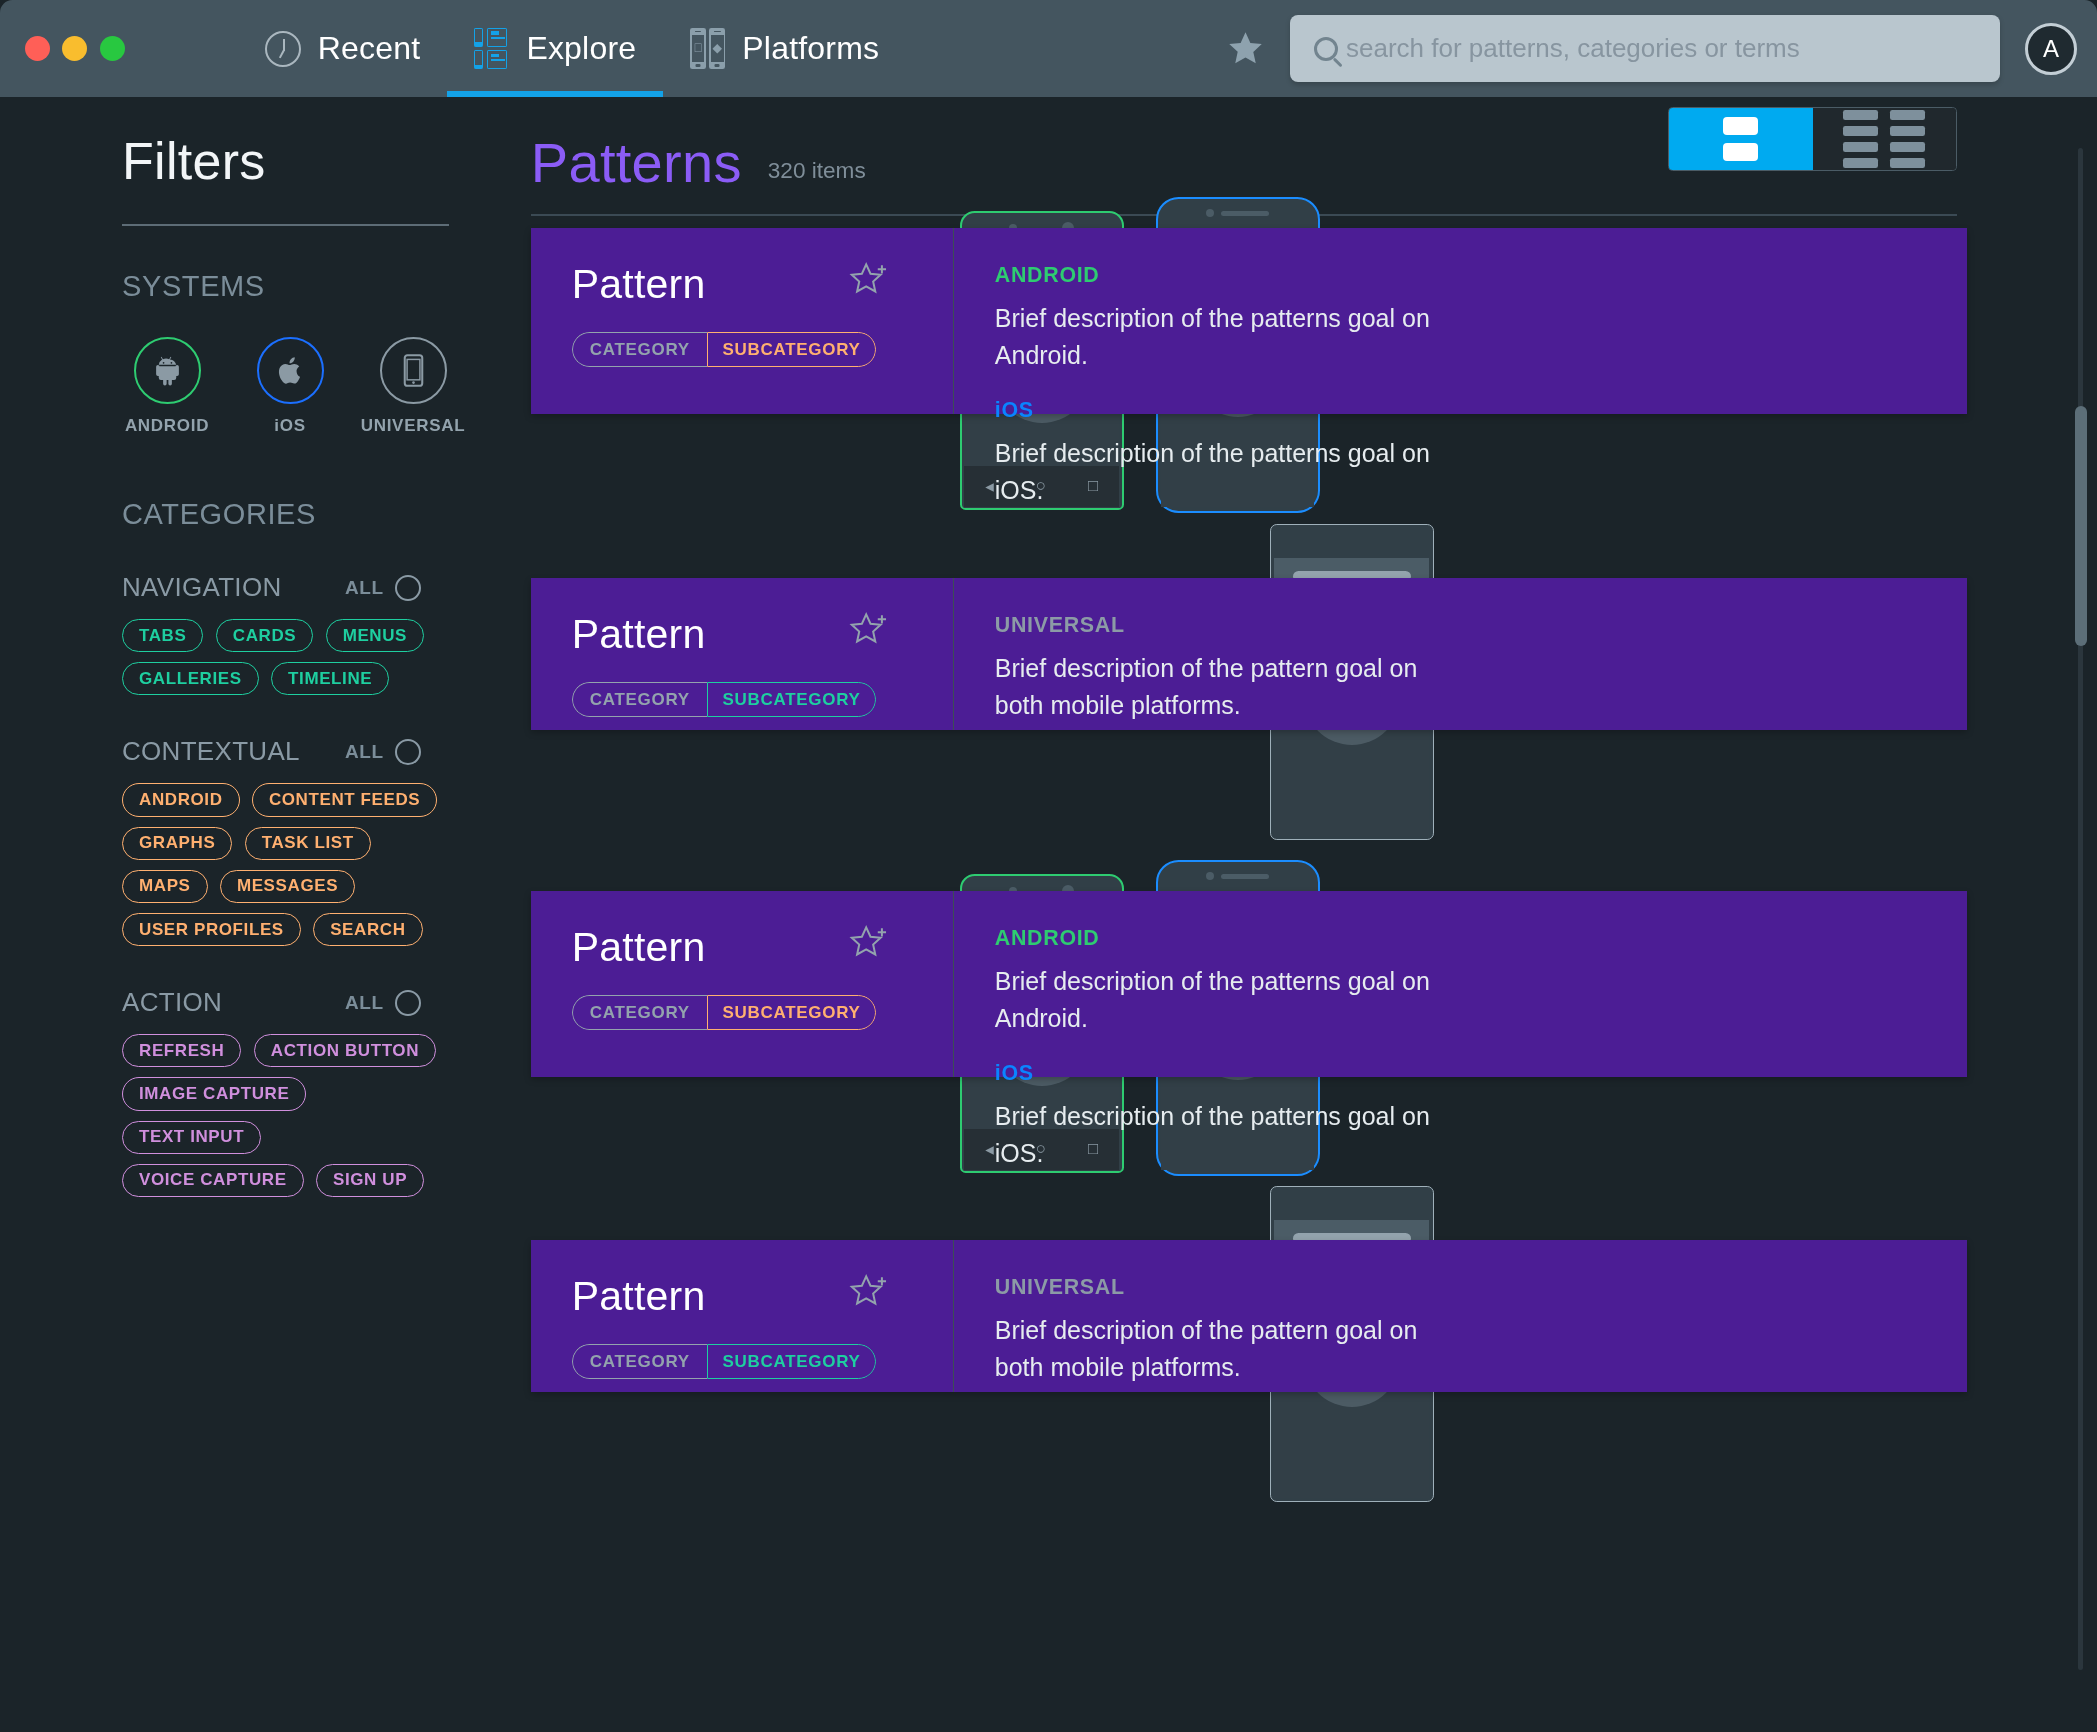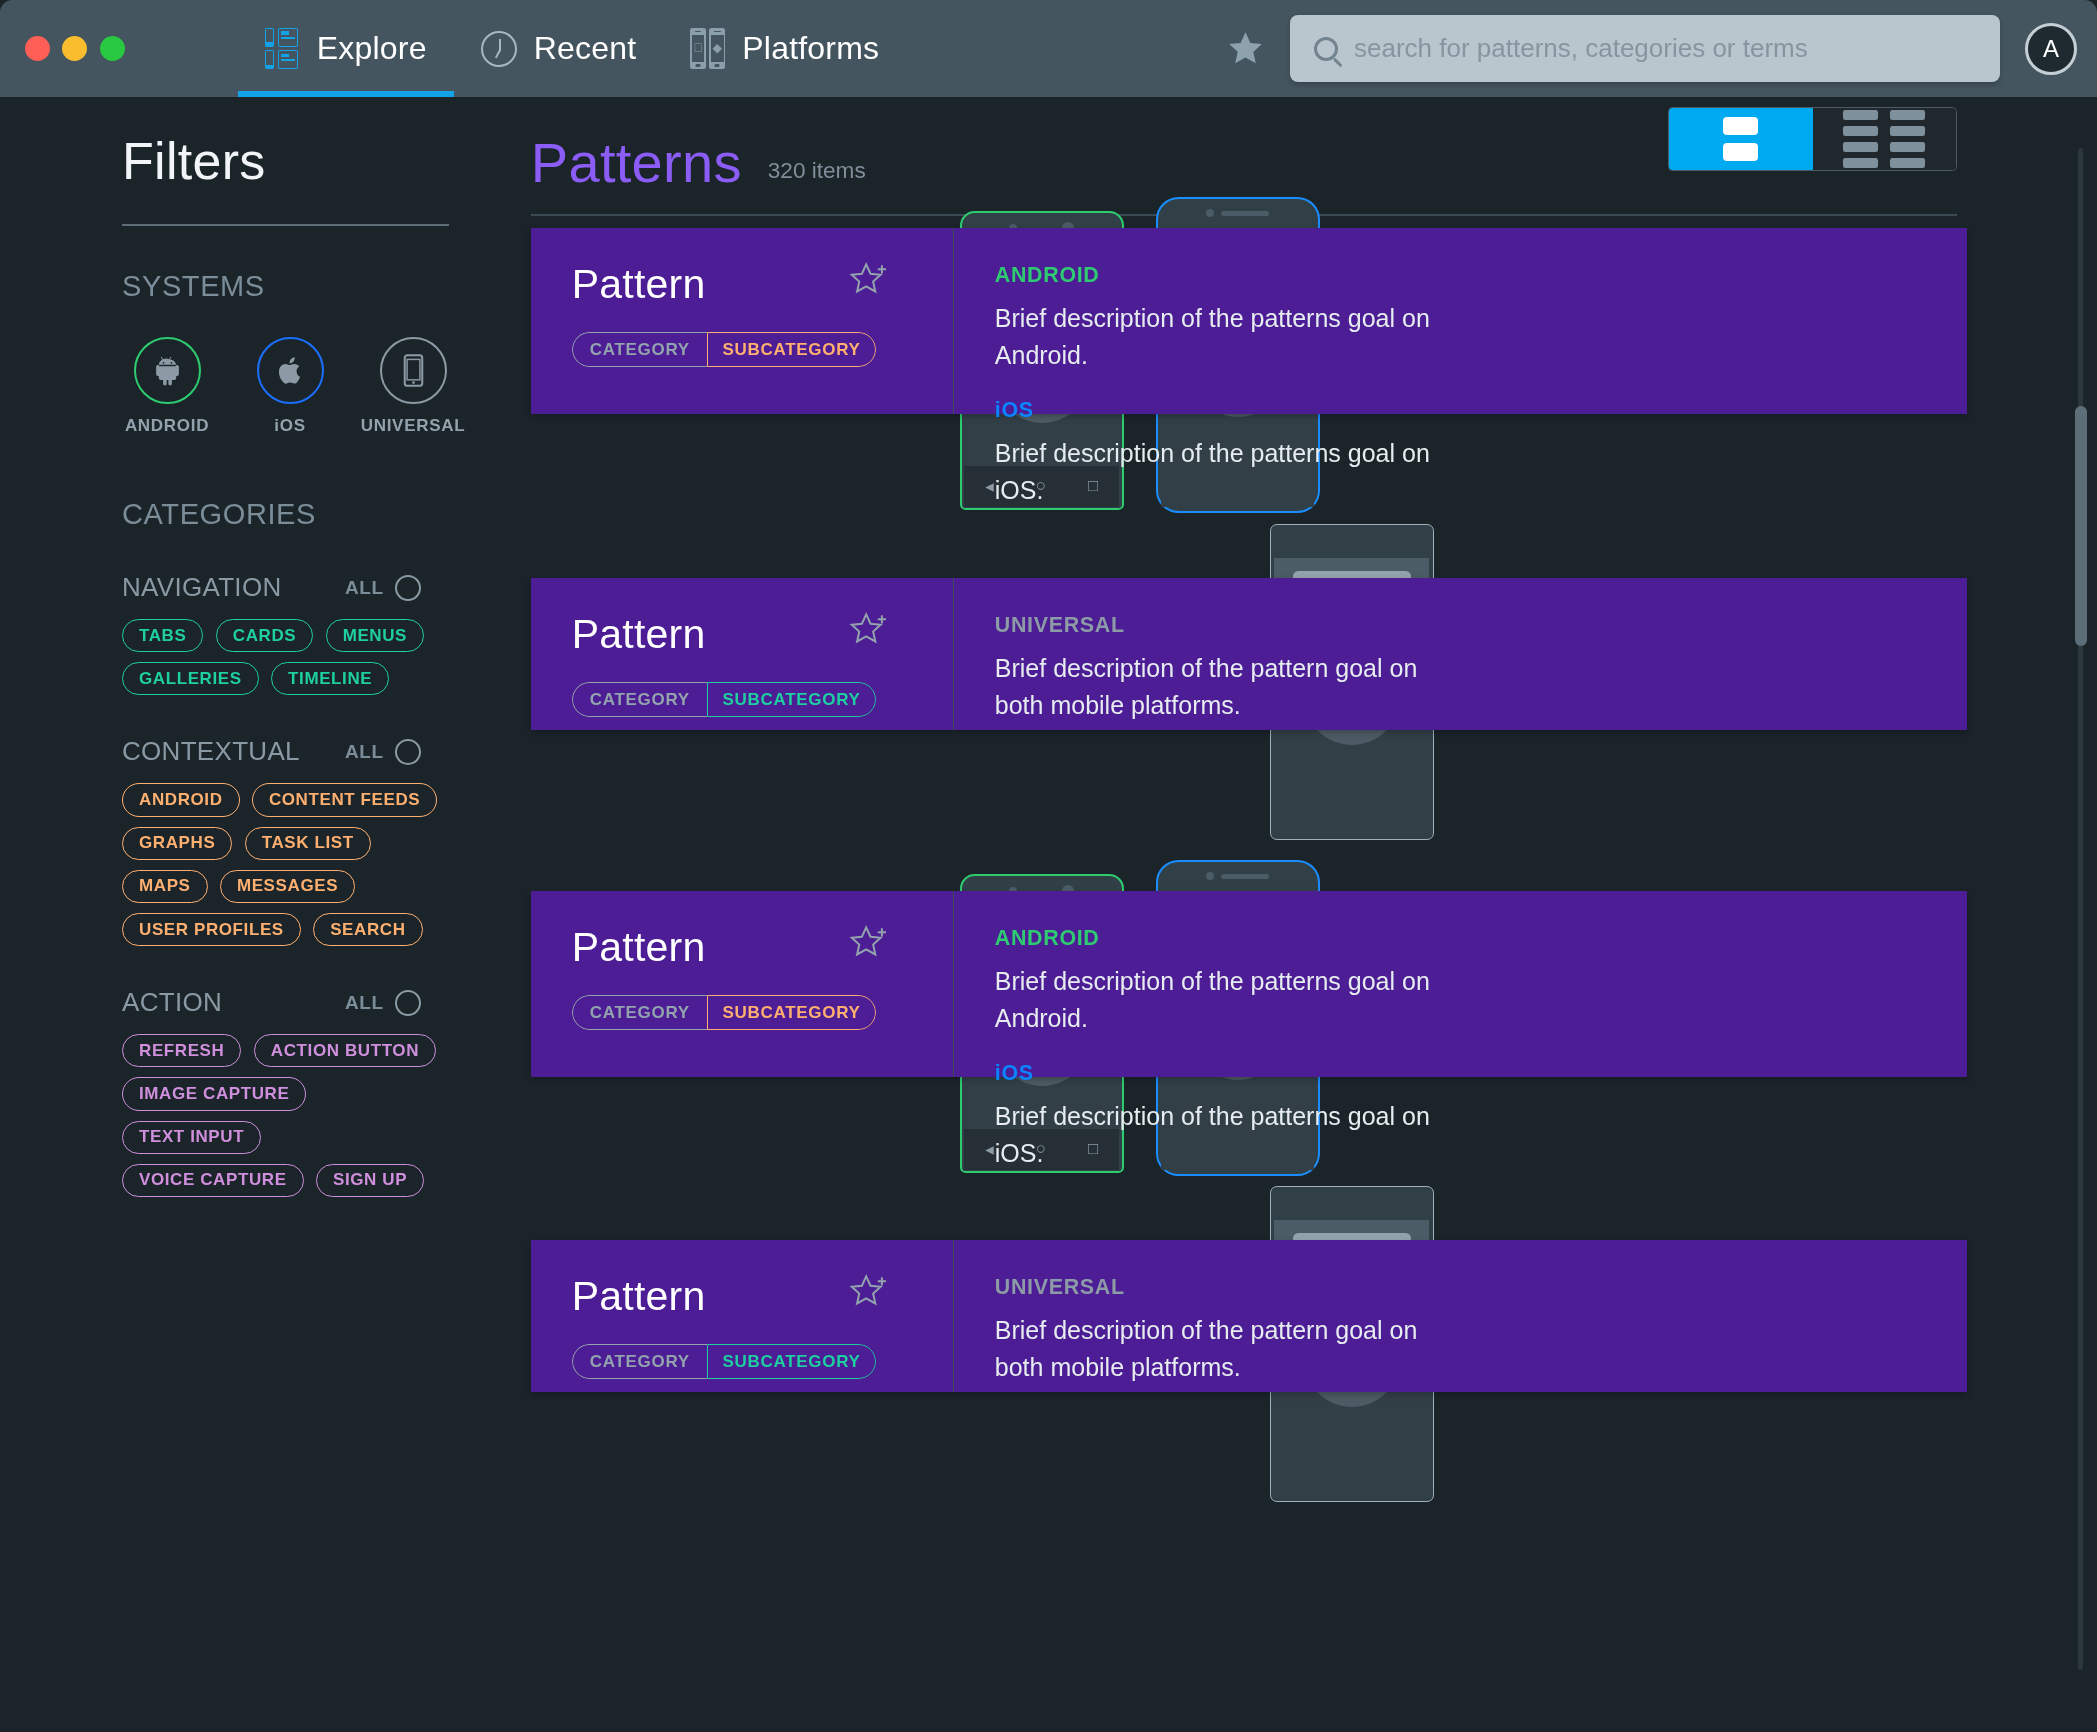--- a/index.html
+++ b/index.html
@@ -59,21 +59,21 @@
   .ic-plat .p .scr { width: 12.4px; height: 27px; background: #44555f; display:flex; align-items:center; justify-content:center;}
   .ic-plat .p::before{content:""; position:absolute; top:2.8px; left:50%; transform:translateX(-50%); width:6.2px; height:1.7px; background:#44555f; border-radius:1.1px;}
   .ic-plat .p::after{content:""; position:absolute; bottom:2.3px; left:50%; transform:translateX(-50%); width:5px; height:2.3px; background:#44555f; border-radius:1.1px;}
   .glyph { font-size: 12.4px; color:#8b9fab; line-height:1; }
 
   .hdr-right { margin-left: auto; display:flex; align-items:center; gap: 25px; padding-right: 20px; }
   .star-hdr { width: 39px; height: 39px; color:#8ea2ae; }
 
   .searchbox {
     width: 710px; height: 67px; background: #b9c6ce; border-radius: 8px;
-    display:flex; align-items:center; padding: 0 24px; gap: 16px;
+    display:flex; align-items:center; padding: 0 24px; gap: 8px;
     box-shadow: 0 2.3px 5.6px rgba(0,0,0,0.18);
   }
   .search-ic { width: 24px; height: 24px; border: 3.4px solid #72848f; border-radius:50%; position:relative; flex:none;}
   .search-ic::after{content:""; position:absolute; right:-8px; bottom:-6.8px; width:11.3px; height:3.4px; background:#72848f; transform: rotate(45deg); border-radius:1.7px;}
   .searchbox input {
     flex:1; background: transparent; border: none; outline: none;
     font-family: "Liberation Sans", sans-serif; font-size: 26px; color: #4b5a63;
   }
   .searchbox input::placeholder { color: #8795a0; }
 
@@ -229,43 +229,43 @@
 
   <div class="titlebar">
     <div class="traffic">
       <div class="dot red"></div>
       <div class="dot yellow"></div>
       <div class="dot green"></div>
     </div>
 
     <div class="navtabs">
 
+      <div class="navtab">
+        <span class="ic-clock"></span>
+        <span class="label">Recent</span>
+      </div>
+
       <div class="navtab active">
         <span class="ic-explore">
           <span class="row">
               <span class="ph"></span>
               <span class="cd">
                 <i></i>
                 <i></i>
               </span>
             </span>
           <span class="row">
               <span class="ph"></span>
               <span class="cd">
                 <i></i>
                 <i></i>
               </span>
             </span>
         </span>
         <span class="label">Explore</span>
-      </div>
-
-      <div class="navtab">
-        <span class="ic-clock"></span>
-        <span class="label">Recent</span>
       </div>
 
       <div class="navtab">
         <span class="ic-plat">
           <span class="p">
               <span class="scr">
                 <span class="glyph"></span>
               </span>
             </span>
           <span class="p">

